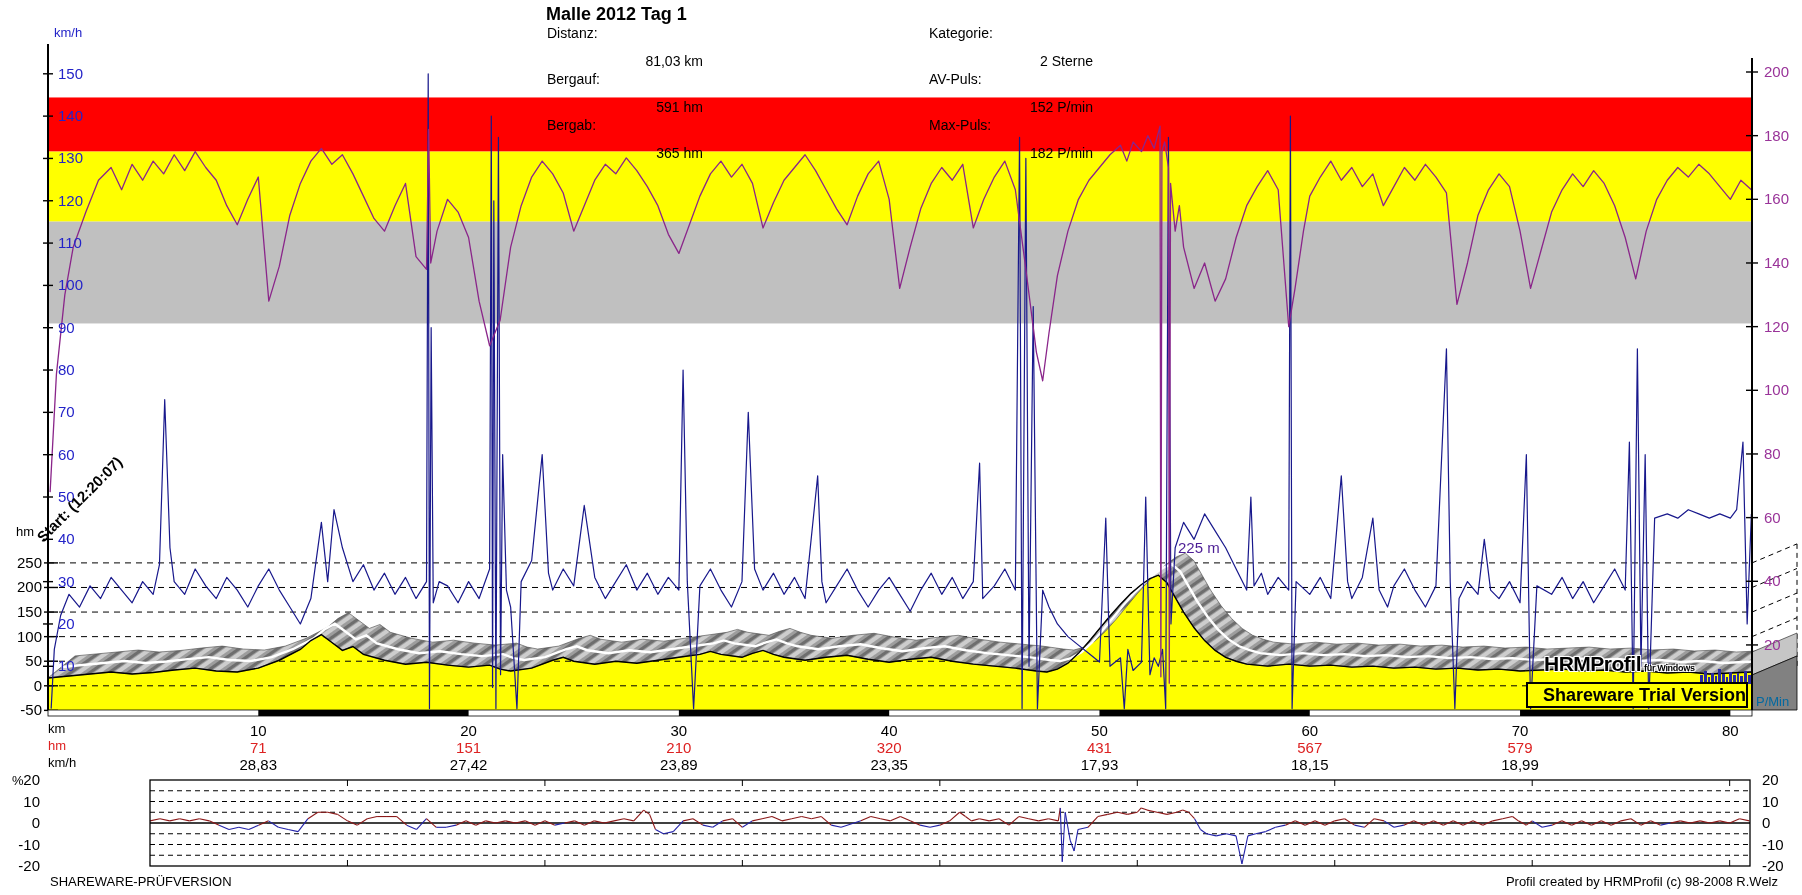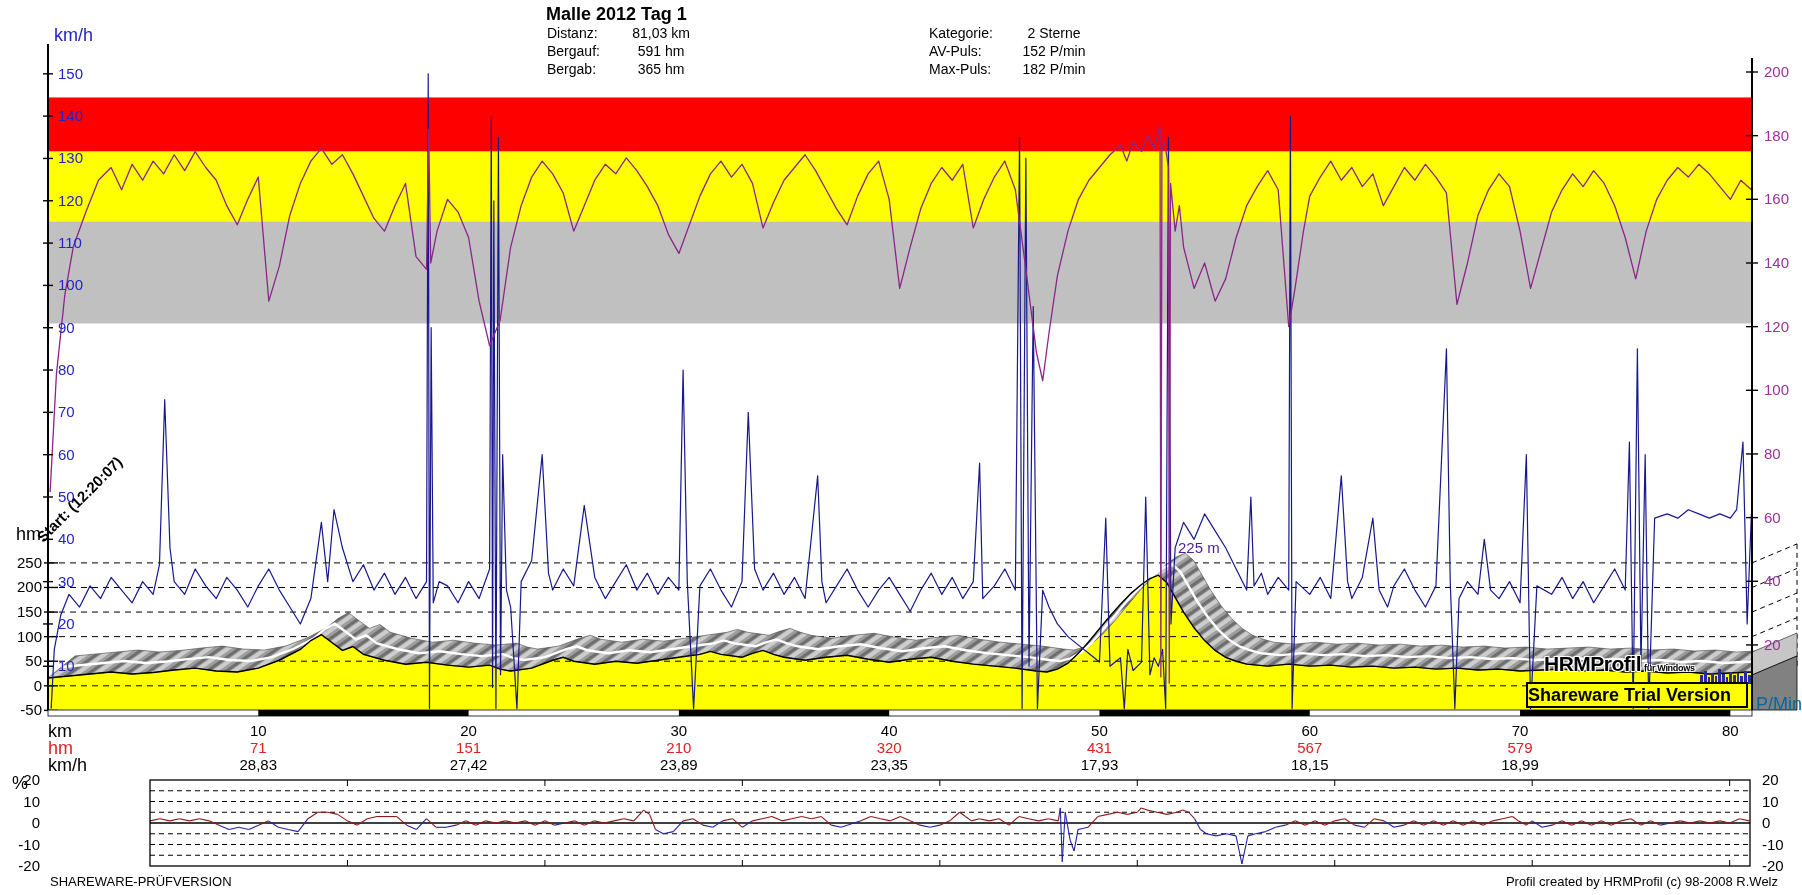--- a/index.html
+++ b/index.html
@@ -3,35 +3,35 @@
 <meta charset="utf-8">
 <style>
   html,body{margin:0;padding:0;background:#f0f0f0;}
   .stage{position:relative;width:1802px;height:895px;background:#ffffff;overflow:hidden;
          font-family:"Liberation Sans",sans-serif;color:#000;}
   .abs{position:absolute;white-space:nowrap;}
   .title{font-size:18px;font-weight:bold;}
   .statcol{position:absolute;top:24px;font-size:14px;line-height:18px;}
   .srow{display:flex;}
   .slabel{display:inline-block;text-align:left;}
-  .sval{display:inline-block;text-align:center;}
+  .sval{display:inline-block;text-align:right;margin-top:28px;}
   .c1 .slabel{width:72px}.c1 .sval{width:84px}
   .c2 .slabel{width:98px}.c2 .sval{width:92px}
   .c3 .slabel{width:86px}.c3 .sval{width:78px}
-  .unit{font-size:18px;}
+  .unit{font-size:13px;}
   .blue{color:#2323c8;}
   .purple{color:#0369a1;}
   .red{color:#dd2222;}
   .startnote{font-size:15px;font-weight:bold;transform:rotate(-45deg);transform-origin:0 100%;line-height:18px;}
   .peaknote{font-size:15px;color:#4c1d95;}
   .logo{font-size:21px;font-weight:bold;letter-spacing:-0.5px;
         text-shadow:1px 1px 0 #fff,-1px -1px 0 #fff,1px -1px 0 #fff,-1px 1px 0 #fff;padding-left:16px;}
   .tagline{font-size:9px;font-weight:bold;letter-spacing:-0.3px;margin-left:3px;}
   .banner{width:222px;height:26px;background:#ffff00;border:2px solid #000;box-sizing:border-box;
-          display:flex;align-items:center;justify-content:flex-start;font-size:18px;font-weight:bold;}
+          display:flex;align-items:center;justify-content:flex-end;font-size:18px;font-weight:bold;}
   .footer{font-size:13px;}
   svg text{font-family:"Liberation Sans",sans-serif;}
 </style>
 </head>
 <body>
 
 <div class="stage">
 
   <svg id="chart" width="1802" height="895" class="abs" style="left:0;top:0">
       <defs>

